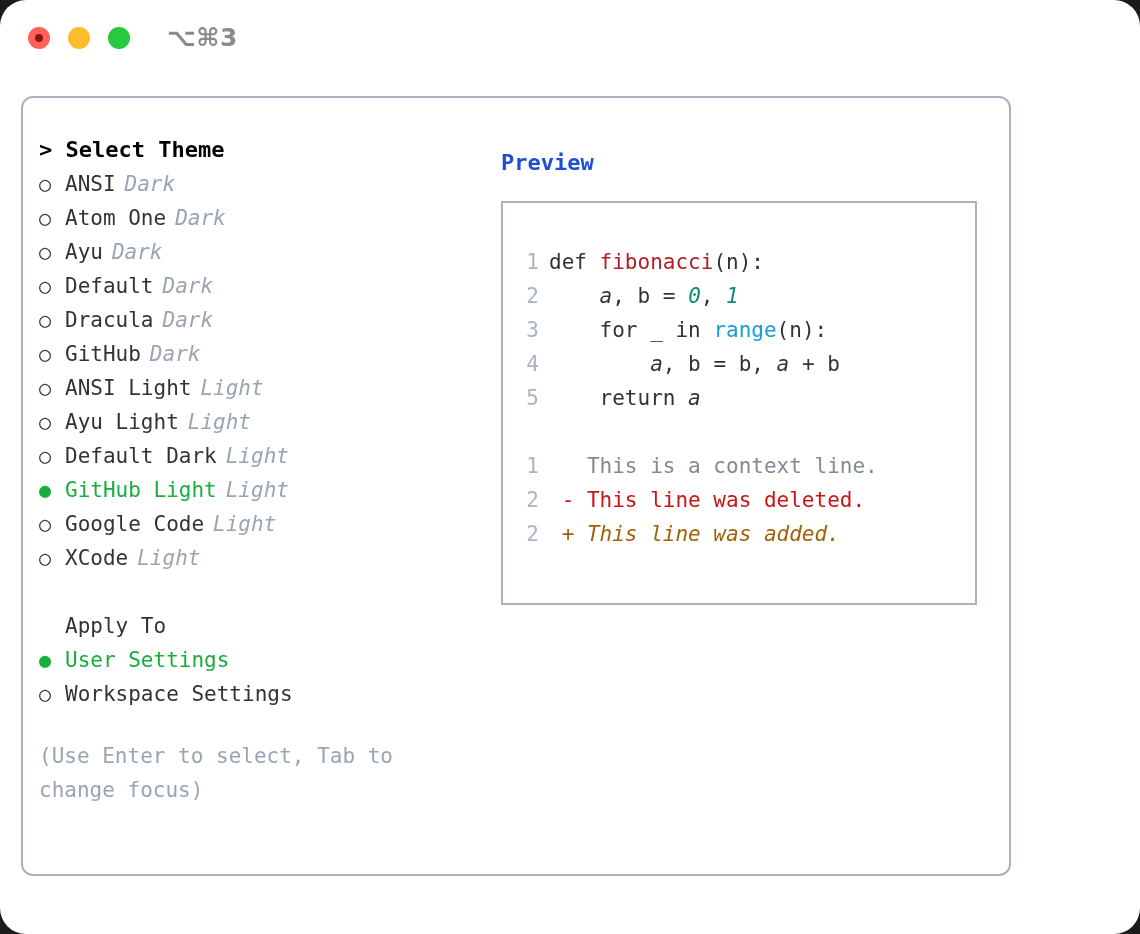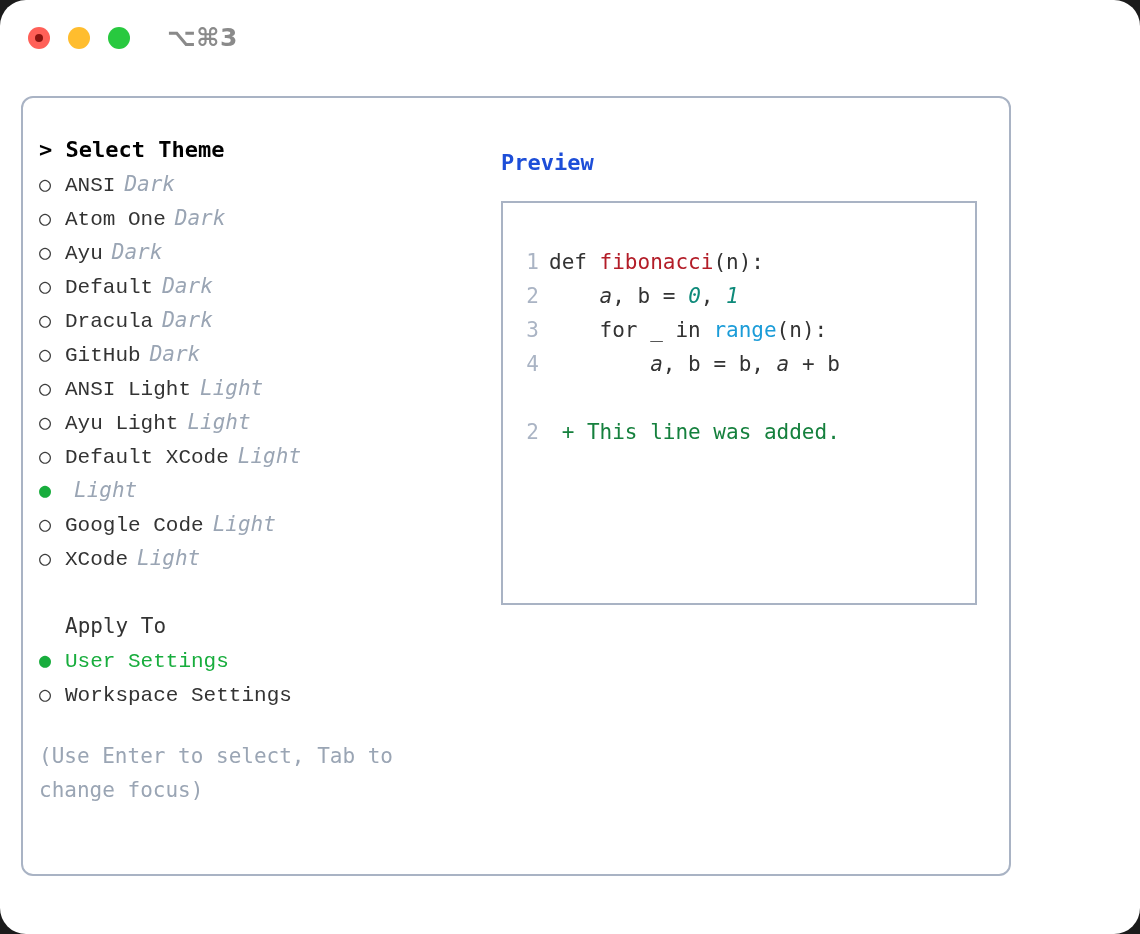--- a/index.html
+++ b/index.html
@@ -104,21 +104,21 @@
     white-space: pre;
   }
   .marker {
     display: inline-block;
     width: 26px;
     flex: 0 0 26px;
     font-size: 20px;
     color: #3d3d3d;
   }
   .marker.sel { color: #18ad3d; }
-  .opt-label { color: #333333; font-family: Liberation Mono, monospace; }
+  .opt-label { color: #333333; }
   .opt-row.selected .opt-label { color: #18ad3d; }
   .opt-badge {
     color: #9aa5b4;
     margin-left: 9px;
     font-style: italic;
   }
 
   .group-head {
     display: flex;
     align-items: center;
@@ -176,21 +176,21 @@
     margin-right: 10px;
   }
   .tok-kw   { color: #333333; }
   .tok-fn   { color: #b31d28; }
   .tok-num  { color: #0e8a7a; font-style: italic; }
   .tok-call { color: #1b9cd8; }
   .tok-var  { font-style: italic; color: #333333; }
   .blank-line { height: 34px; }
   .diff-ctx { color: #808a94; }
   .diff-del { color: #cc1414; }
-  .diff-add { color: #15803d; }
+  .diff-add { color: #a16207; font-style: italic; }
 </style>
 </head>
 <body>
 
 <div class="frame">
 
   <div class="titlebar">
     <div class="lights">
       <span class="light red"></span>
       <span class="light yellow"></span>
@@ -205,22 +205,22 @@
       <div class="section-title">&gt; Select Theme</div>
       <div id="theme-list">
           <div class="opt-row"><span class="marker">○</span><span class="opt-label">ANSI</span><span class="opt-badge">Dark</span></div>
           <div class="opt-row"><span class="marker">○</span><span class="opt-label">Atom One</span><span class="opt-badge">Dark</span></div>
           <div class="opt-row"><span class="marker">○</span><span class="opt-label">Ayu</span><span class="opt-badge">Dark</span></div>
           <div class="opt-row"><span class="marker">○</span><span class="opt-label">Default</span><span class="opt-badge">Dark</span></div>
           <div class="opt-row"><span class="marker">○</span><span class="opt-label">Dracula</span><span class="opt-badge">Dark</span></div>
           <div class="opt-row"><span class="marker">○</span><span class="opt-label">GitHub</span><span class="opt-badge">Dark</span></div>
           <div class="opt-row"><span class="marker">○</span><span class="opt-label">ANSI Light</span><span class="opt-badge">Light</span></div>
           <div class="opt-row"><span class="marker">○</span><span class="opt-label">Ayu Light</span><span class="opt-badge">Light</span></div>
-          <div class="opt-row"><span class="marker">○</span><span class="opt-label">Default XCode</span><span class="opt-badge">Light</span></div>
-          <div class="opt-row selected"><span class="marker sel">●</span><span class="opt-badge">Light</span></div>
+          <div class="opt-row"><span class="marker">○</span><span class="opt-label">Default Dark</span><span class="opt-badge">Light</span></div>
+          <div class="opt-row selected"><span class="marker sel">●</span><span class="opt-label">GitHub Light</span><span class="opt-badge">Light</span></div>
           <div class="opt-row"><span class="marker">○</span><span class="opt-label">Google Code</span><span class="opt-badge">Light</span></div>
           <div class="opt-row"><span class="marker">○</span><span class="opt-label">XCode</span><span class="opt-badge">Light</span></div>
         </div>
 
       <div class="spacer"></div>
 
       <div class="group-head">
         <span class="marker">○</span>
         <span>Apply To</span>
       </div>
@@ -233,22 +233,25 @@
     </div>
 
     <div class="right-col">
       <div class="preview-title">Preview</div>
       <div class="preview-box">
         <div id="code-block">
             <div class="code-line"><span class="ln">1</span><span class="tok-kw">def </span><span class="tok-fn">fibonacci</span><span class="tok-kw">(n):</span></div>
             <div class="code-line"><span class="ln">2</span><span class="tok-kw">    </span><span class="tok-var">a</span><span class="tok-kw">, </span><span class="tok-kw">b</span><span class="tok-kw"> = </span><span class="tok-num">0</span><span class="tok-kw">, </span><span class="tok-num">1</span></div>
             <div class="code-line"><span class="ln">3</span><span class="tok-kw">    for _ in </span><span class="tok-call">range</span><span class="tok-kw">(n):</span></div>
             <div class="code-line"><span class="ln">4</span><span class="tok-kw">        </span><span class="tok-var">a</span><span class="tok-kw">, b = b, </span><span class="tok-var">a</span><span class="tok-kw"> + b</span></div>
+            <div class="code-line"><span class="ln">5</span><span class="tok-kw">    return </span><span class="tok-var">a</span></div>
           </div>
         <div class="blank-line"></div>
         <div id="diff-block">
+            <div class="code-line"><span class="ln">1</span><span class="diff-ctx">   This is a context line.</span></div>
+            <div class="code-line"><span class="ln">2</span><span class="diff-del"> - This line was deleted.</span></div>
             <div class="code-line"><span class="ln">2</span><span class="diff-add"> + This line was added.</span></div>
           </div>
       </div>
     </div>
 
   </div>
 </div>
 
 </body></html>

